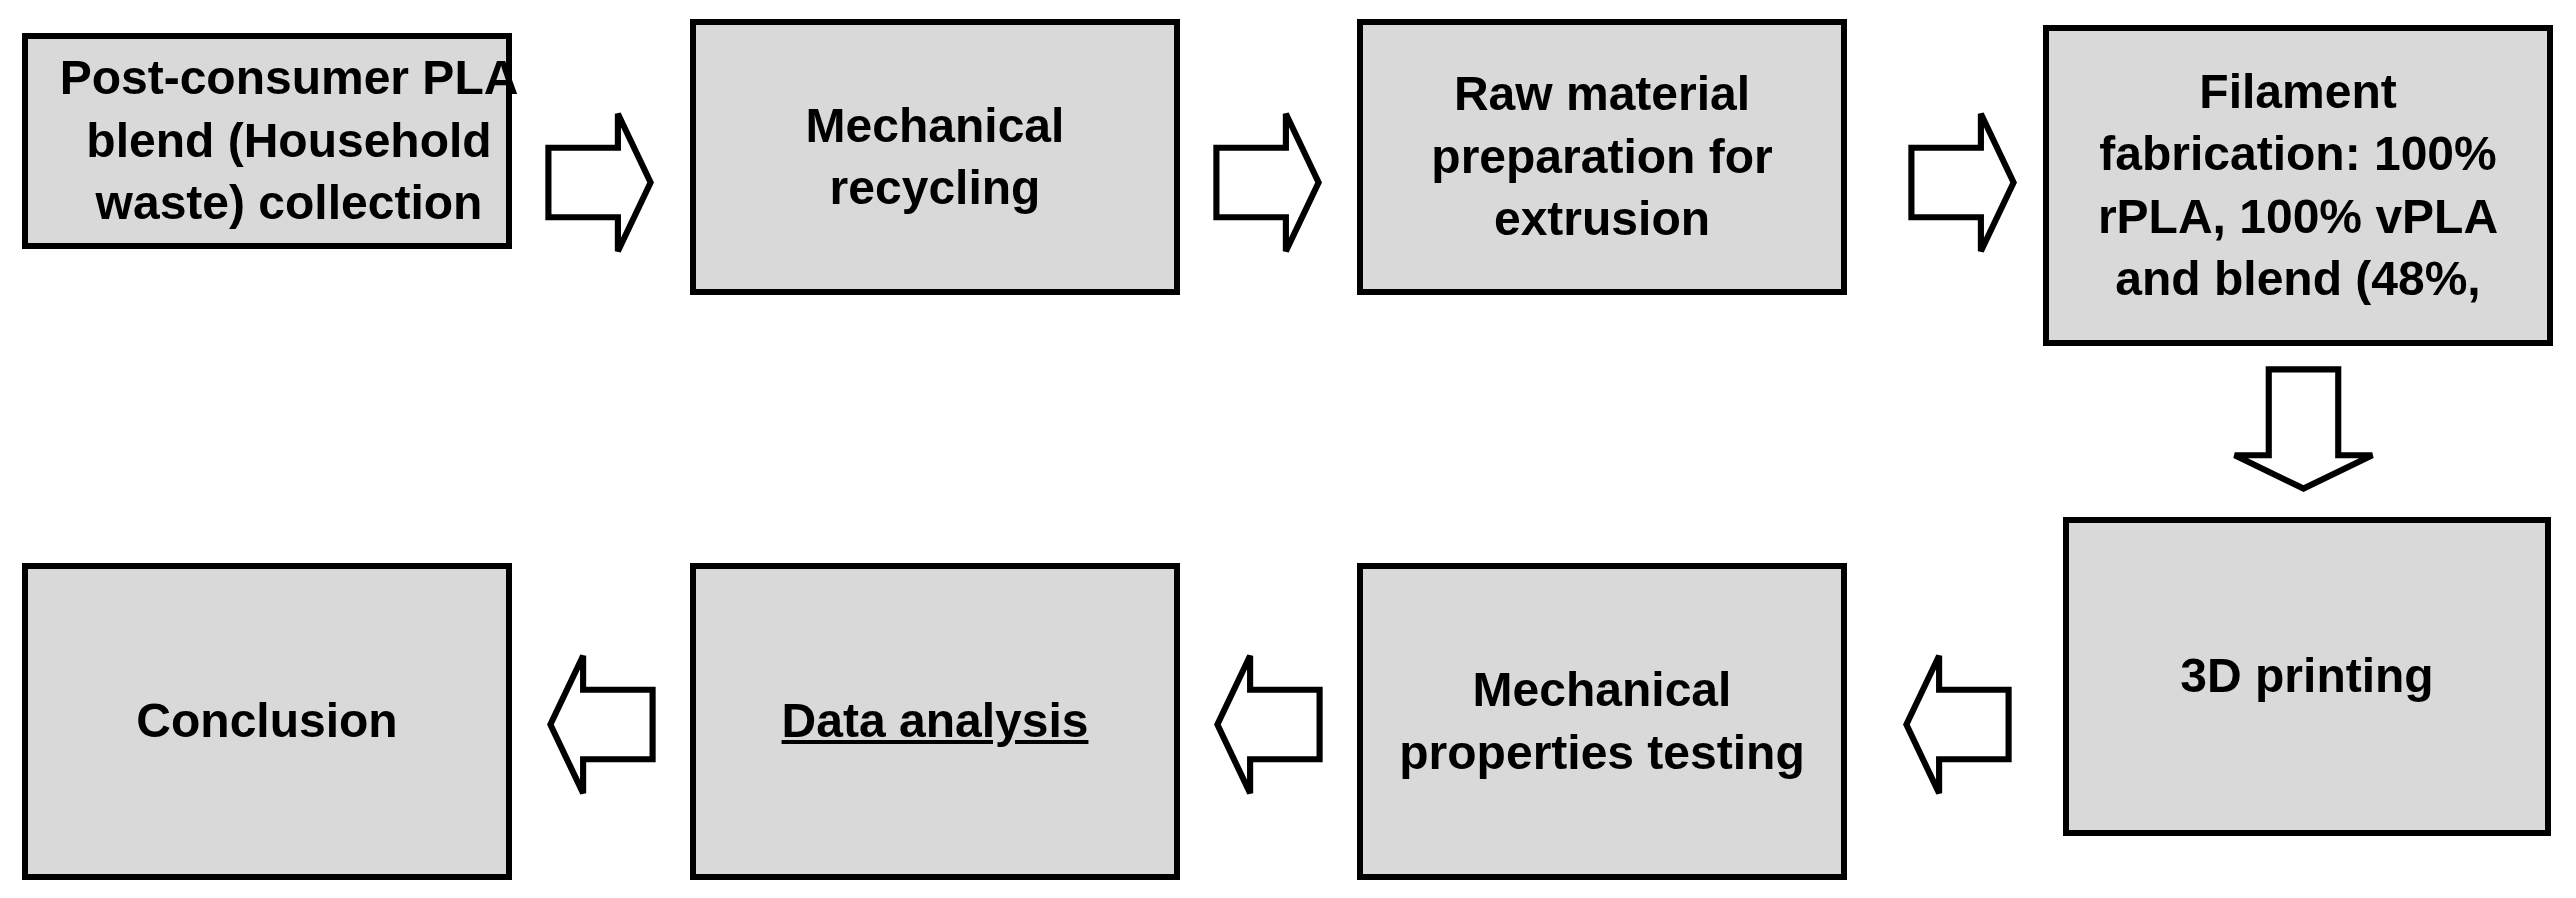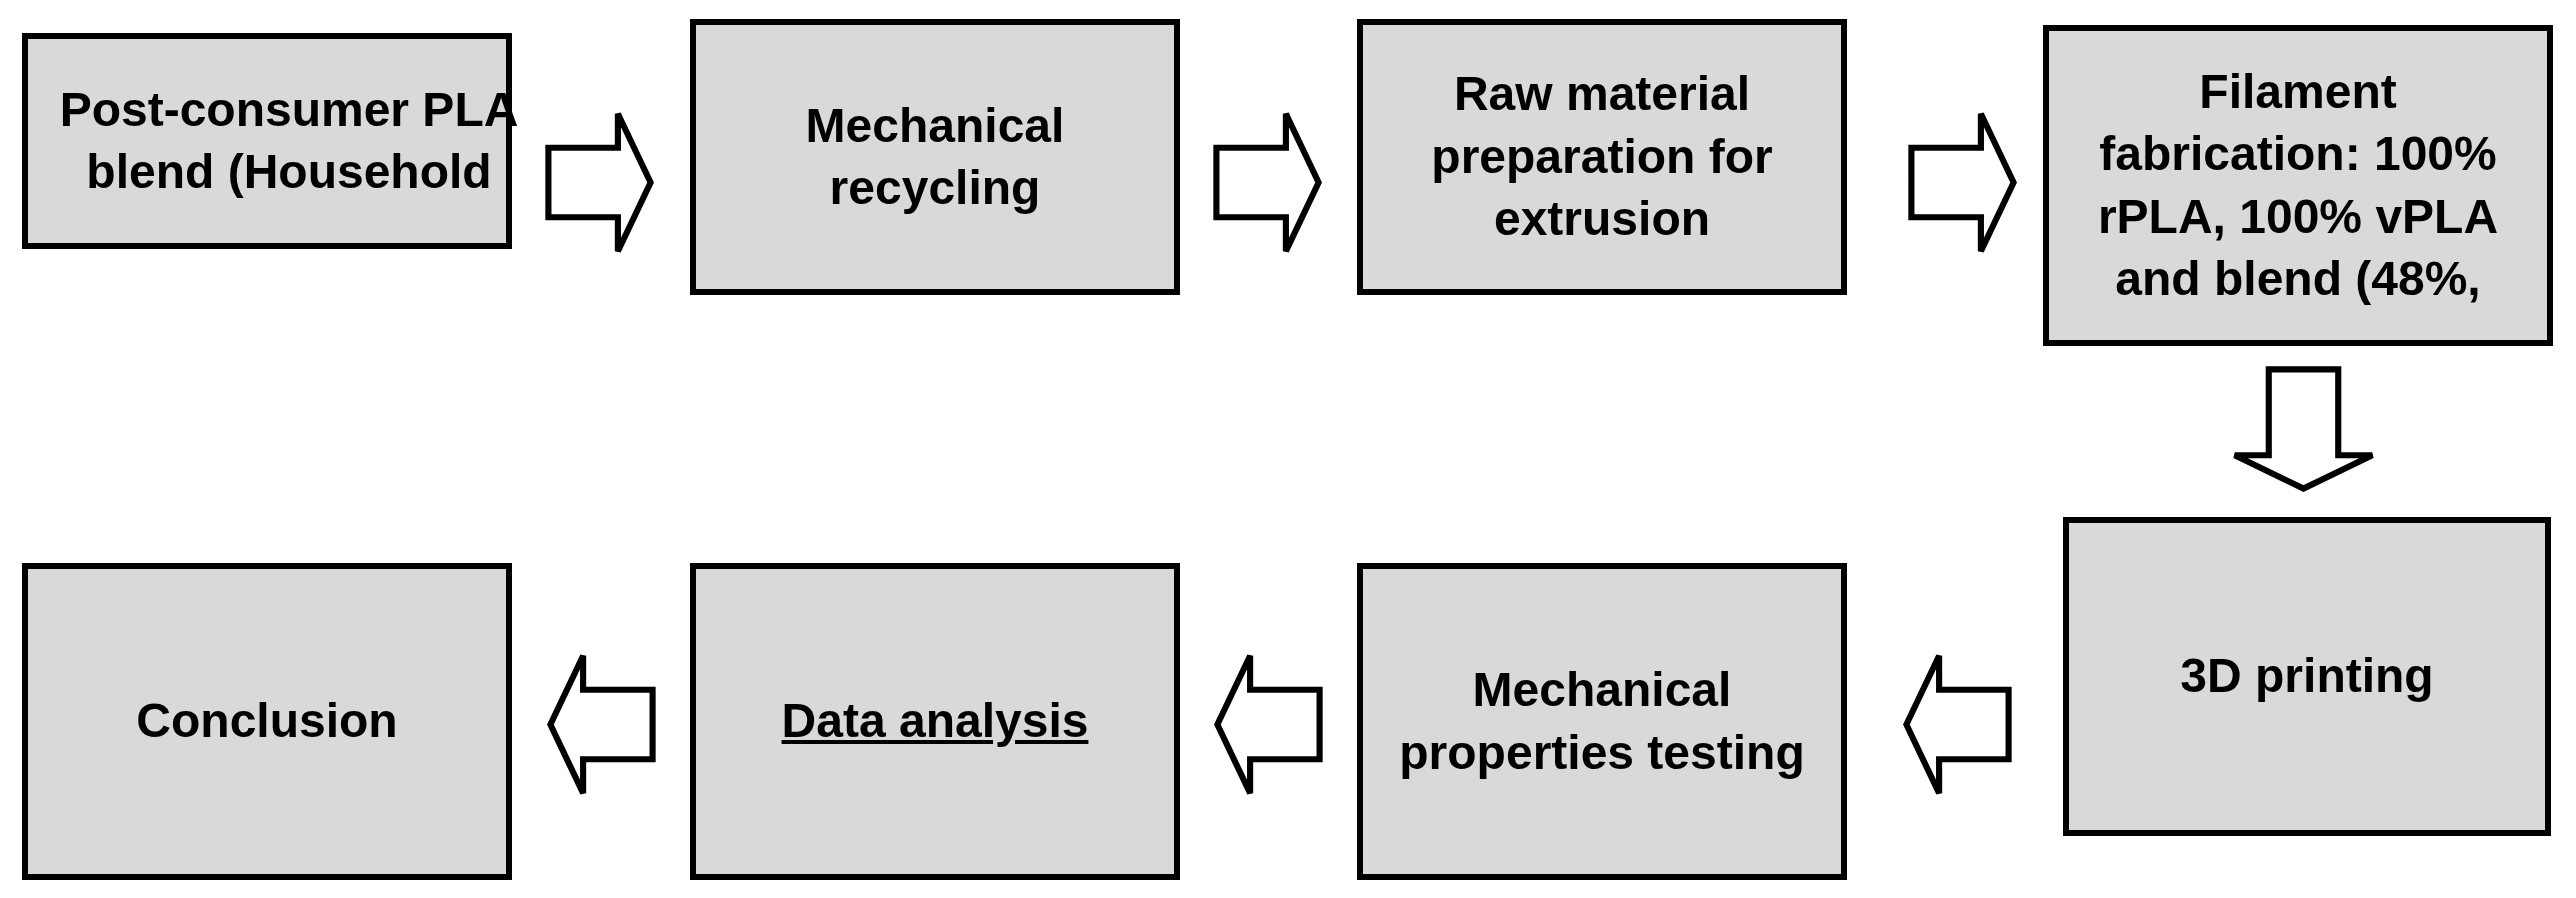--- a/index.html
+++ b/index.html
@@ -49,20 +49,21 @@
   .al3{left:547px; top:652px;width:109px;height:145px;}
 </style>
 </head>
 <body>
 
 <div class="canvas">
 
   <div class="box b1">
     <div class="line">Post-consumer PLA</div>
     <div class="line">blend (Household</div>
+    <div class="line">waste) collection</div>
   </div>
 
   <svg class="arrow ar1" viewBox="0 0 160 212" aria-hidden="true">
     <polygon points="5,55 107,55 107,5 155,106 107,207 107,157 5,157"></polygon>
   </svg>
 
   <div class="box b2">
     <div class="line">Mechanical</div>
     <div class="line">recycling</div>
   </div>

